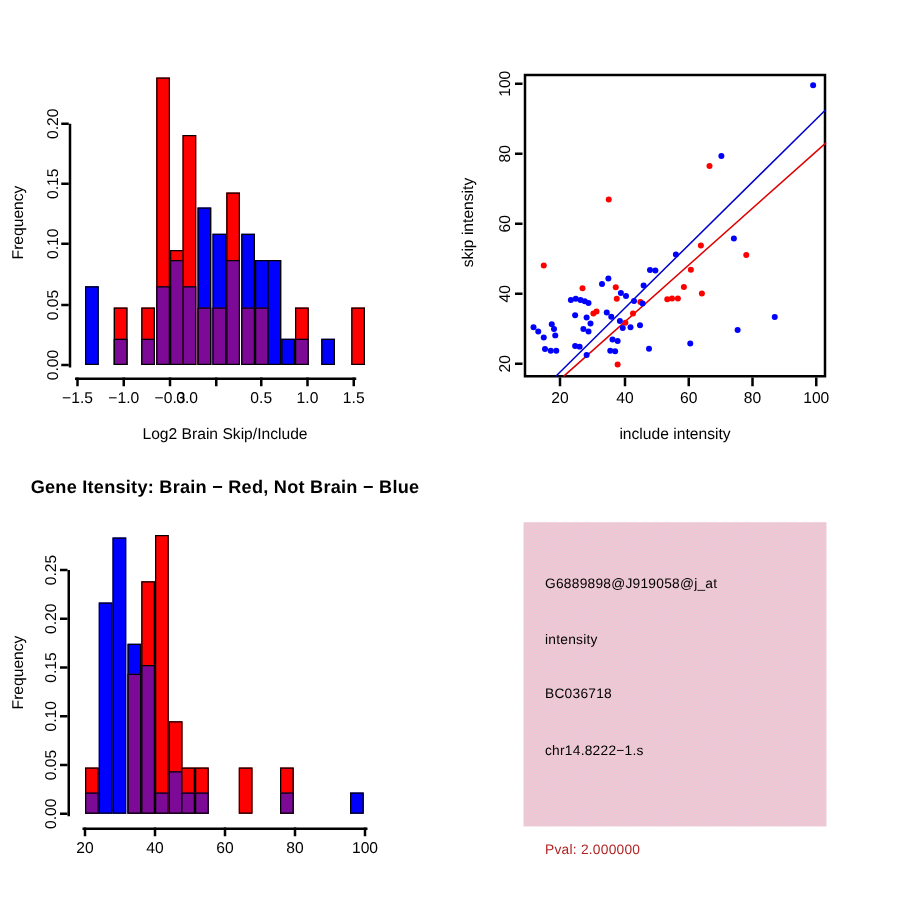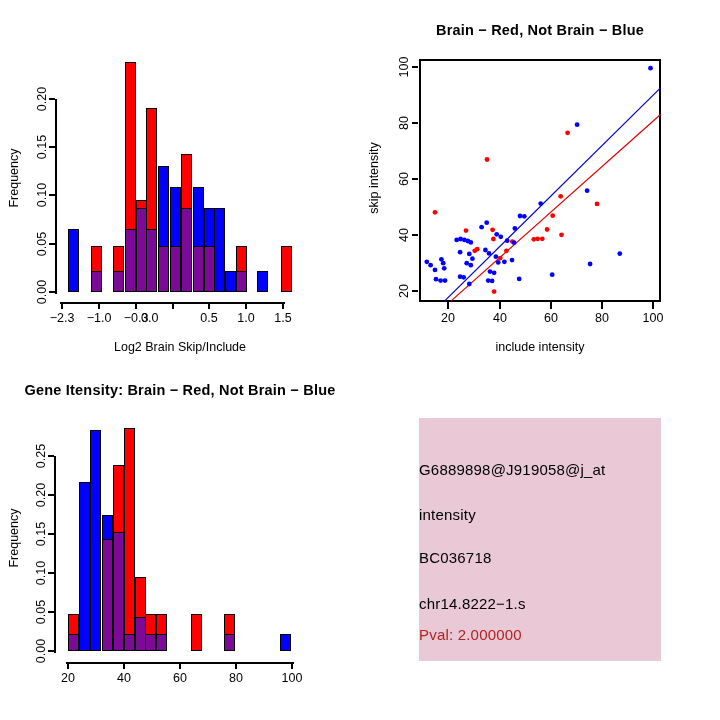--- a/index.html
+++ b/index.html
@@ -14,35 +14,35 @@
           transform-origin:0 0;width:220px;text-align:center;}
   .tick-label{position:absolute;font-size:12.5px;white-space:nowrap;}
   .vtick{transform:rotate(-90deg);transform-origin:0 0;width:44px;text-align:center;}
   .bar{position:absolute;box-sizing:border-box;border:1px solid #000;}
   .info-box{position:absolute;left:59px;top:58px;width:242px;height:243px;
             background-color:#eec9d5;
             background-image:
               linear-gradient(45deg,#ddd0dc 25%,transparent 25%,transparent 75%,#ddd0dc 75%),
               linear-gradient(45deg,#ddd0dc 25%,#f6c2d0 25%,#f6c2d0 75%,#ddd0dc 75%);
             background-size:2px 2px;background-position:0 0,1px 1px;}
-  .info-line{position:absolute;left:0;font-size:15px;letter-spacing:.2px;white-space:nowrap;}
-  .pval{color:#b22222;}
+  .info-line{position:absolute;left:17px;font-size:11px;letter-spacing:.2px;white-space:nowrap;}
+  .pval{color:#b22222;margin-top:48px;}
 </style>
 </head>
 <body>
 
 <div class="fig">
 
   <div class="panel" style="left:0;top:0">
     <div class="vlabel" style="left:7px;top:288px">Frequency</div>
     <div class="xlabel">Log2 Brain Skip/Include</div>
     <div class="plot" id="plot-ratio">
         <div style="position: absolute; left: 60px; top: 302px; width: 225px; height: 2px; background: rgb(0, 0, 0);"></div>
         <div style="position: absolute; left: 61px; top: 302px; width: 2px; height: 7px; background: rgb(0, 0, 0);"></div>
-        <div class="tick-label" style="left: 40px; top: 311px; width: 44px; text-align: center;">−2.3</div>
+        <div class="tick-label" style="left: 40px; top: 311px; width: 44px; text-align: center;">−1.5</div>
         <div style="position: absolute; left: 98px; top: 302px; width: 2px; height: 7px; background: rgb(0, 0, 0);"></div>
         <div class="tick-label" style="left: 77px; top: 311px; width: 44px; text-align: center;">−1.0</div>
         <div style="position: absolute; left: 135px; top: 302px; width: 2px; height: 7px; background: rgb(0, 0, 0);"></div>
         <div class="tick-label" style="left: 114px; top: 311px; width: 44px; text-align: center;">−0.3</div>
         <div style="position: absolute; left: 172px; top: 302px; width: 2px; height: 7px; background: rgb(0, 0, 0);"></div>
         <div class="tick-label" style="left: 141px; top: 311px; width: 44px; ">0.0</div>
         <div style="position: absolute; left: 208px; top: 302px; width: 2px; height: 7px; background: rgb(0, 0, 0);"></div>
         <div class="tick-label" style="left: 187px; top: 311px; width: 44px; text-align: center;">0.5</div>
         <div style="position: absolute; left: 245px; top: 302px; width: 2px; height: 7px; background: rgb(0, 0, 0);"></div>
         <div class="tick-label" style="left: 224px; top: 311px; width: 44px; text-align: center;">1.0</div>
@@ -83,21 +83,20 @@
         <div class="bar" style="position: absolute; left: 214px; top: 208px; width: 11px; height: 84px; background: rgb(0, 0, 255);"></div>
         <div class="bar" style="position: absolute; left: 225px; top: 271px; width: 11px; height: 21px; background: rgb(0, 0, 255);"></div>
         <div class="bar" style="position: absolute; left: 236px; top: 246px; width: 11px; height: 46px; background: rgb(255, 0, 0);"></div>
         <div class="bar" style="position: absolute; left: 236px; top: 271px; width: 11px; height: 21px; background: rgb(125, 10, 150);"></div>
         <div class="bar" style="position: absolute; left: 257px; top: 271px; width: 11px; height: 21px; background: rgb(0, 0, 255);"></div>
         <div class="bar" style="position: absolute; left: 281px; top: 246px; width: 11px; height: 46px; background: rgb(255, 0, 0);"></div>
       </div>
   </div>
 
   <div class="panel" style="left:360px;top:0">
-    <div class="chart-title">Brain − Red, Not Brain − Blue</div>
     <div class="vlabel" style="left:7px;top:288px">skip intensity</div>
     <div class="xlabel">include intensity</div>
     <div class="plot" id="plot-scatter">
         <svg width="360" height="360" style="position: absolute; left: 0px; top: 0px;">
           <rect x="60" y="60" width="240" height="241" fill="none" stroke="#000" stroke-width="2"></rect>
           <line x1="84.46" y1="301.135" x2="300.78000000000003" y2="87.57500000000002" stroke="#0000cc" stroke-width="1.2"></line>
           <line x1="90.86" y1="301.135" x2="300.78000000000003" y2="114.27000000000001" stroke="#dd0000" stroke-width="1.2"></line>
           <circle cx="75.0" cy="212.3" r="2.4" fill="#ff0000"></circle>
           <circle cx="106.0" cy="230.6" r="2.4" fill="#ff0000"></circle>
           <circle cx="127.0" cy="159.5" r="2.4" fill="#ff0000"></circle>

